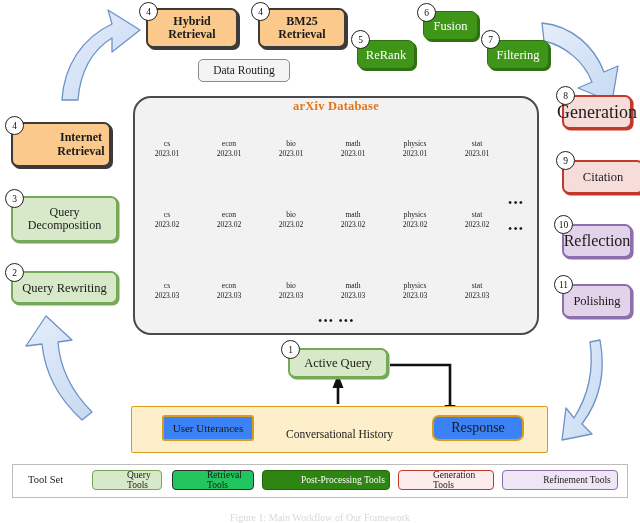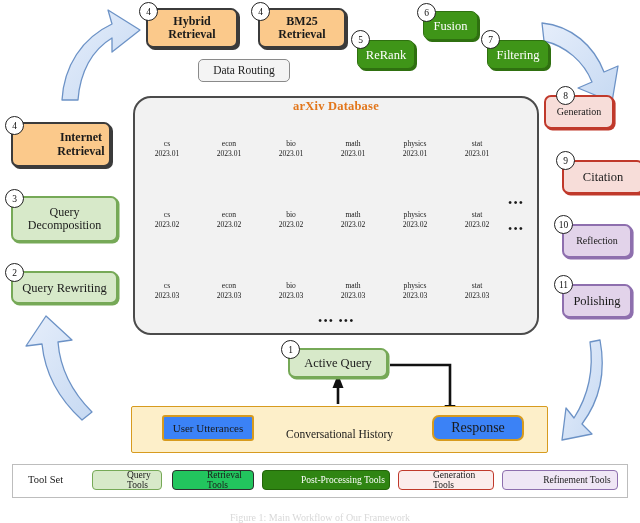--- a/index.html
+++ b/index.html
@@ -467,31 +467,31 @@
 <div class="node n-green-light" style="left:11px; top:196px; width:107px; height:46px; font-size:12px;">
   <span class="lbl">Query<br>Decomposition</span>
 </div>
 <div class="badge" style="left:5px; top:189px;">3</div>
 
 <div class="node n-green-light" style="left:11px; top:271px; width:107px; height:33px; font-size:12.5px;">
   <span class="lbl">Query Rewriting</span>
 </div>
 <div class="badge" style="left:5px; top:263px;">2</div>
 
-<div class="node n-red" style="left:544px; top:95px; width:70px; height:34px; font-size:10px;">
+<div class="node n-red" style="left:562px; top:95px; width:70px; height:34px; font-size:18px;">
   <span class="lbl">Generation</span>
 </div>
 <div class="badge" style="left:556px; top:86px;">8</div>
 
 <div class="node n-red" style="left:562px; top:160px; width:82px; height:34px; font-size:12.5px;">
   <span class="lbl">Citation</span>
 </div>
 <div class="badge" style="left:556px; top:151px;">9</div>
 
-<div class="node n-purple" style="left:562px; top:224px; width:70px; height:34px; font-size:10px;">
+<div class="node n-purple" style="left:562px; top:224px; width:70px; height:34px; font-size:16px;">
   <span class="lbl">Reflection</span>
 </div>
 <div class="badge" style="left:554px; top:215px;">10</div>
 
 <div class="node n-purple" style="left:562px; top:284px; width:70px; height:34px; font-size:12.5px;">
   <span class="lbl">Polishing</span>
 </div>
 <div class="badge" style="left:554px; top:275px;">11</div>
 
 <div class="node n-green-light" style="left:288px; top:348px; width:100px; height:30px; font-size:12.5px;">

